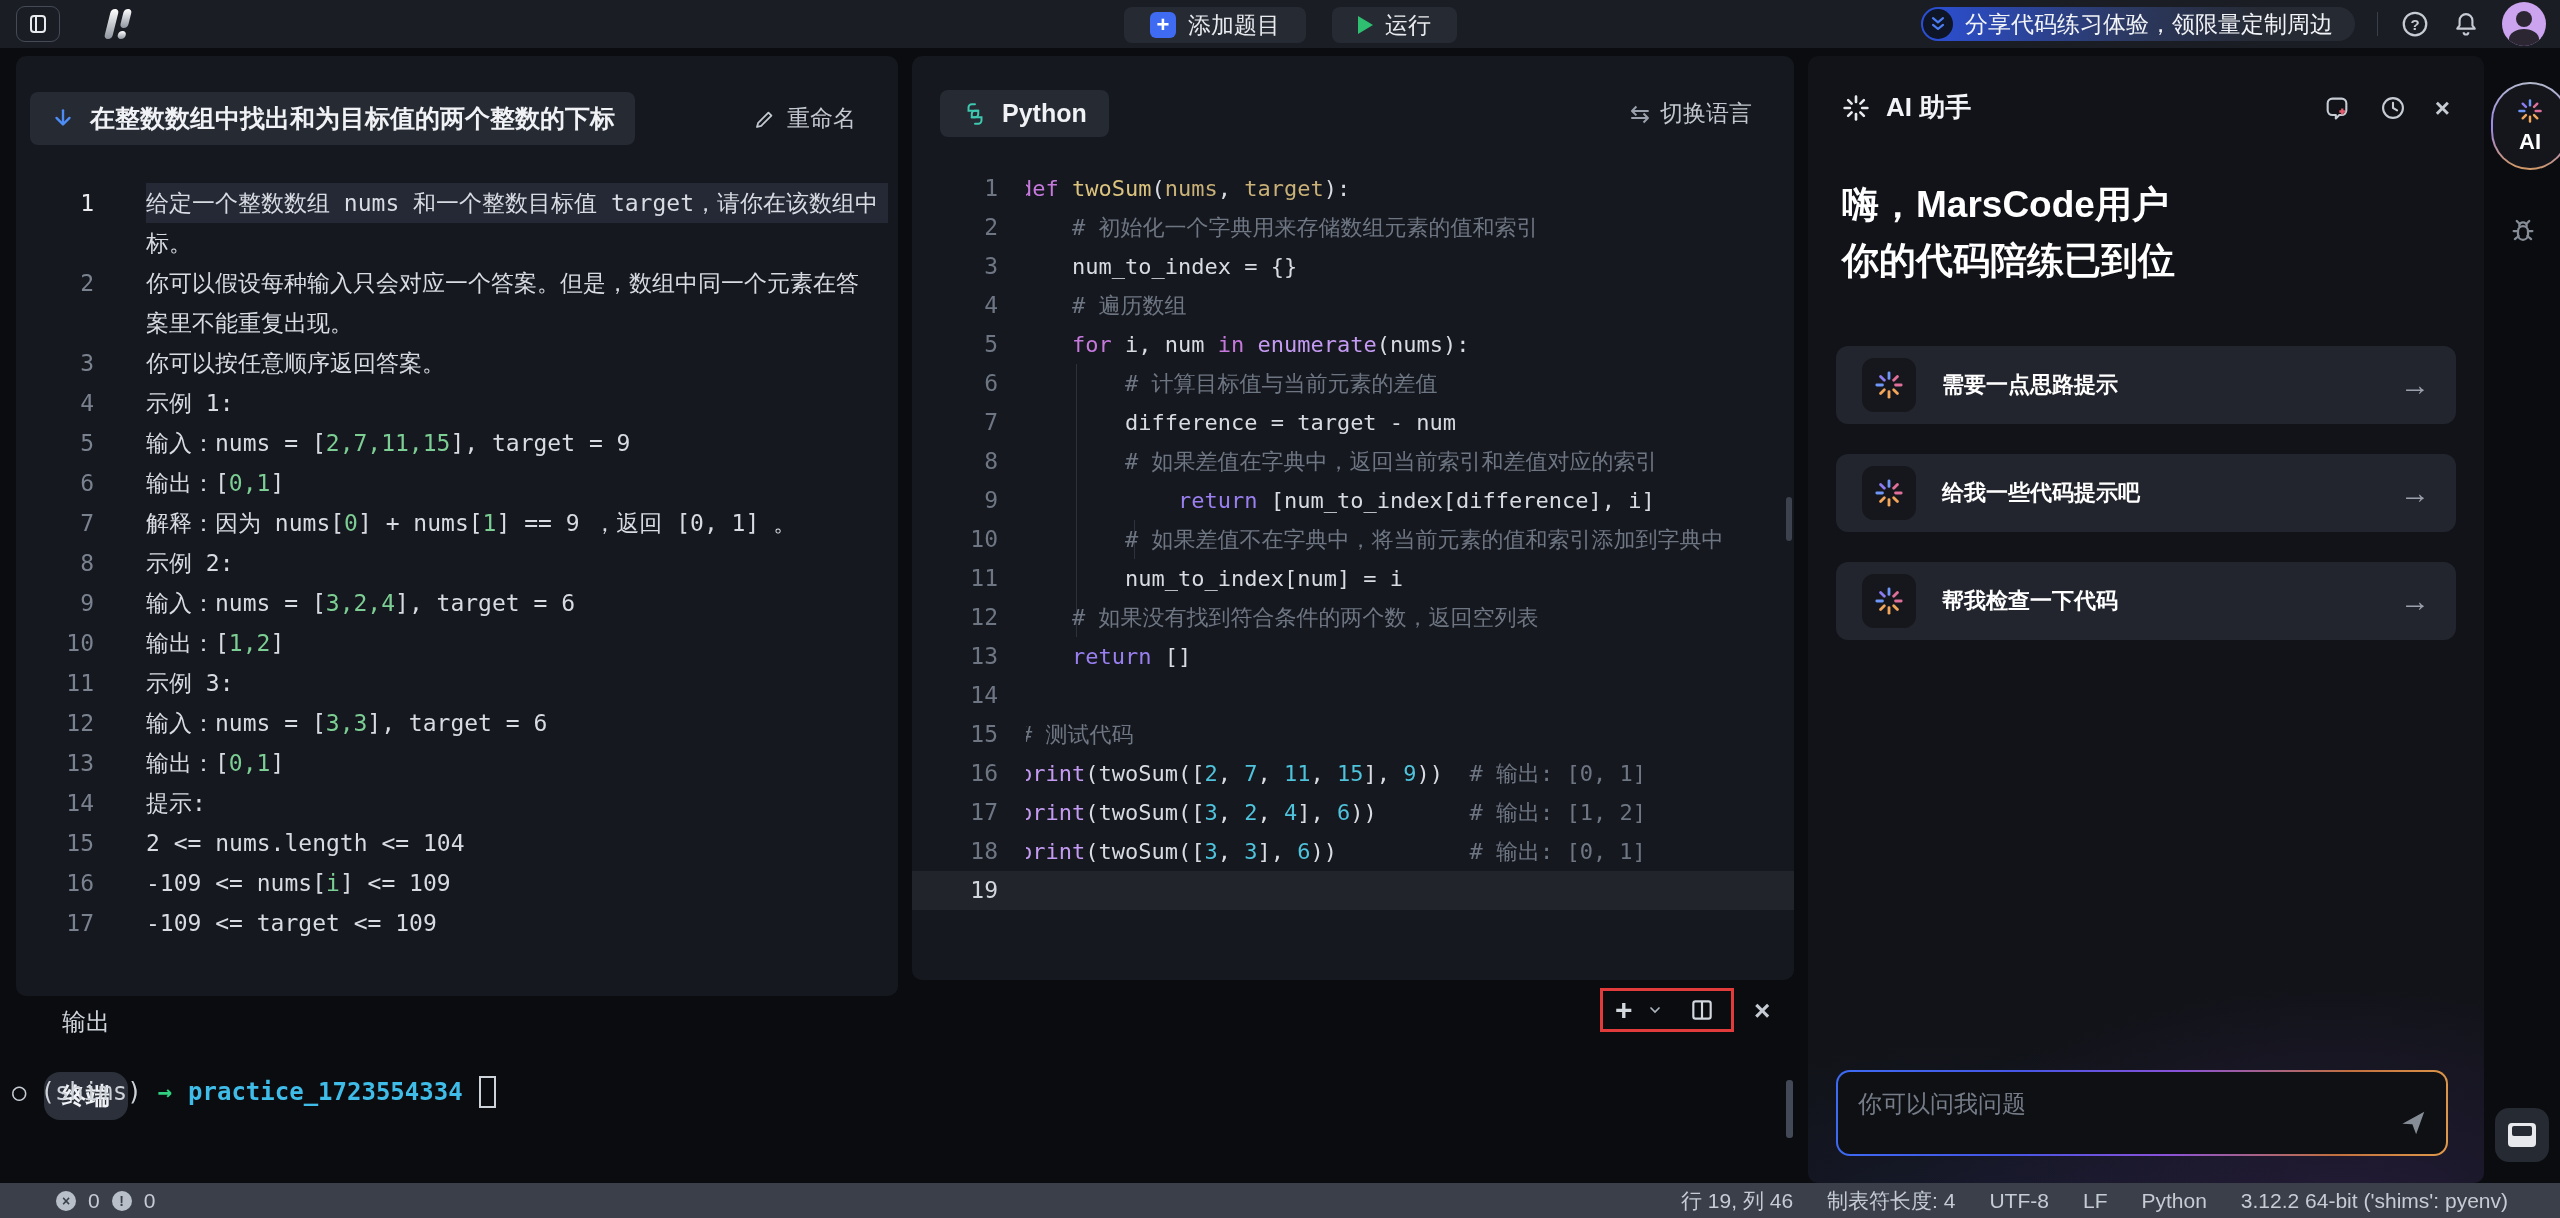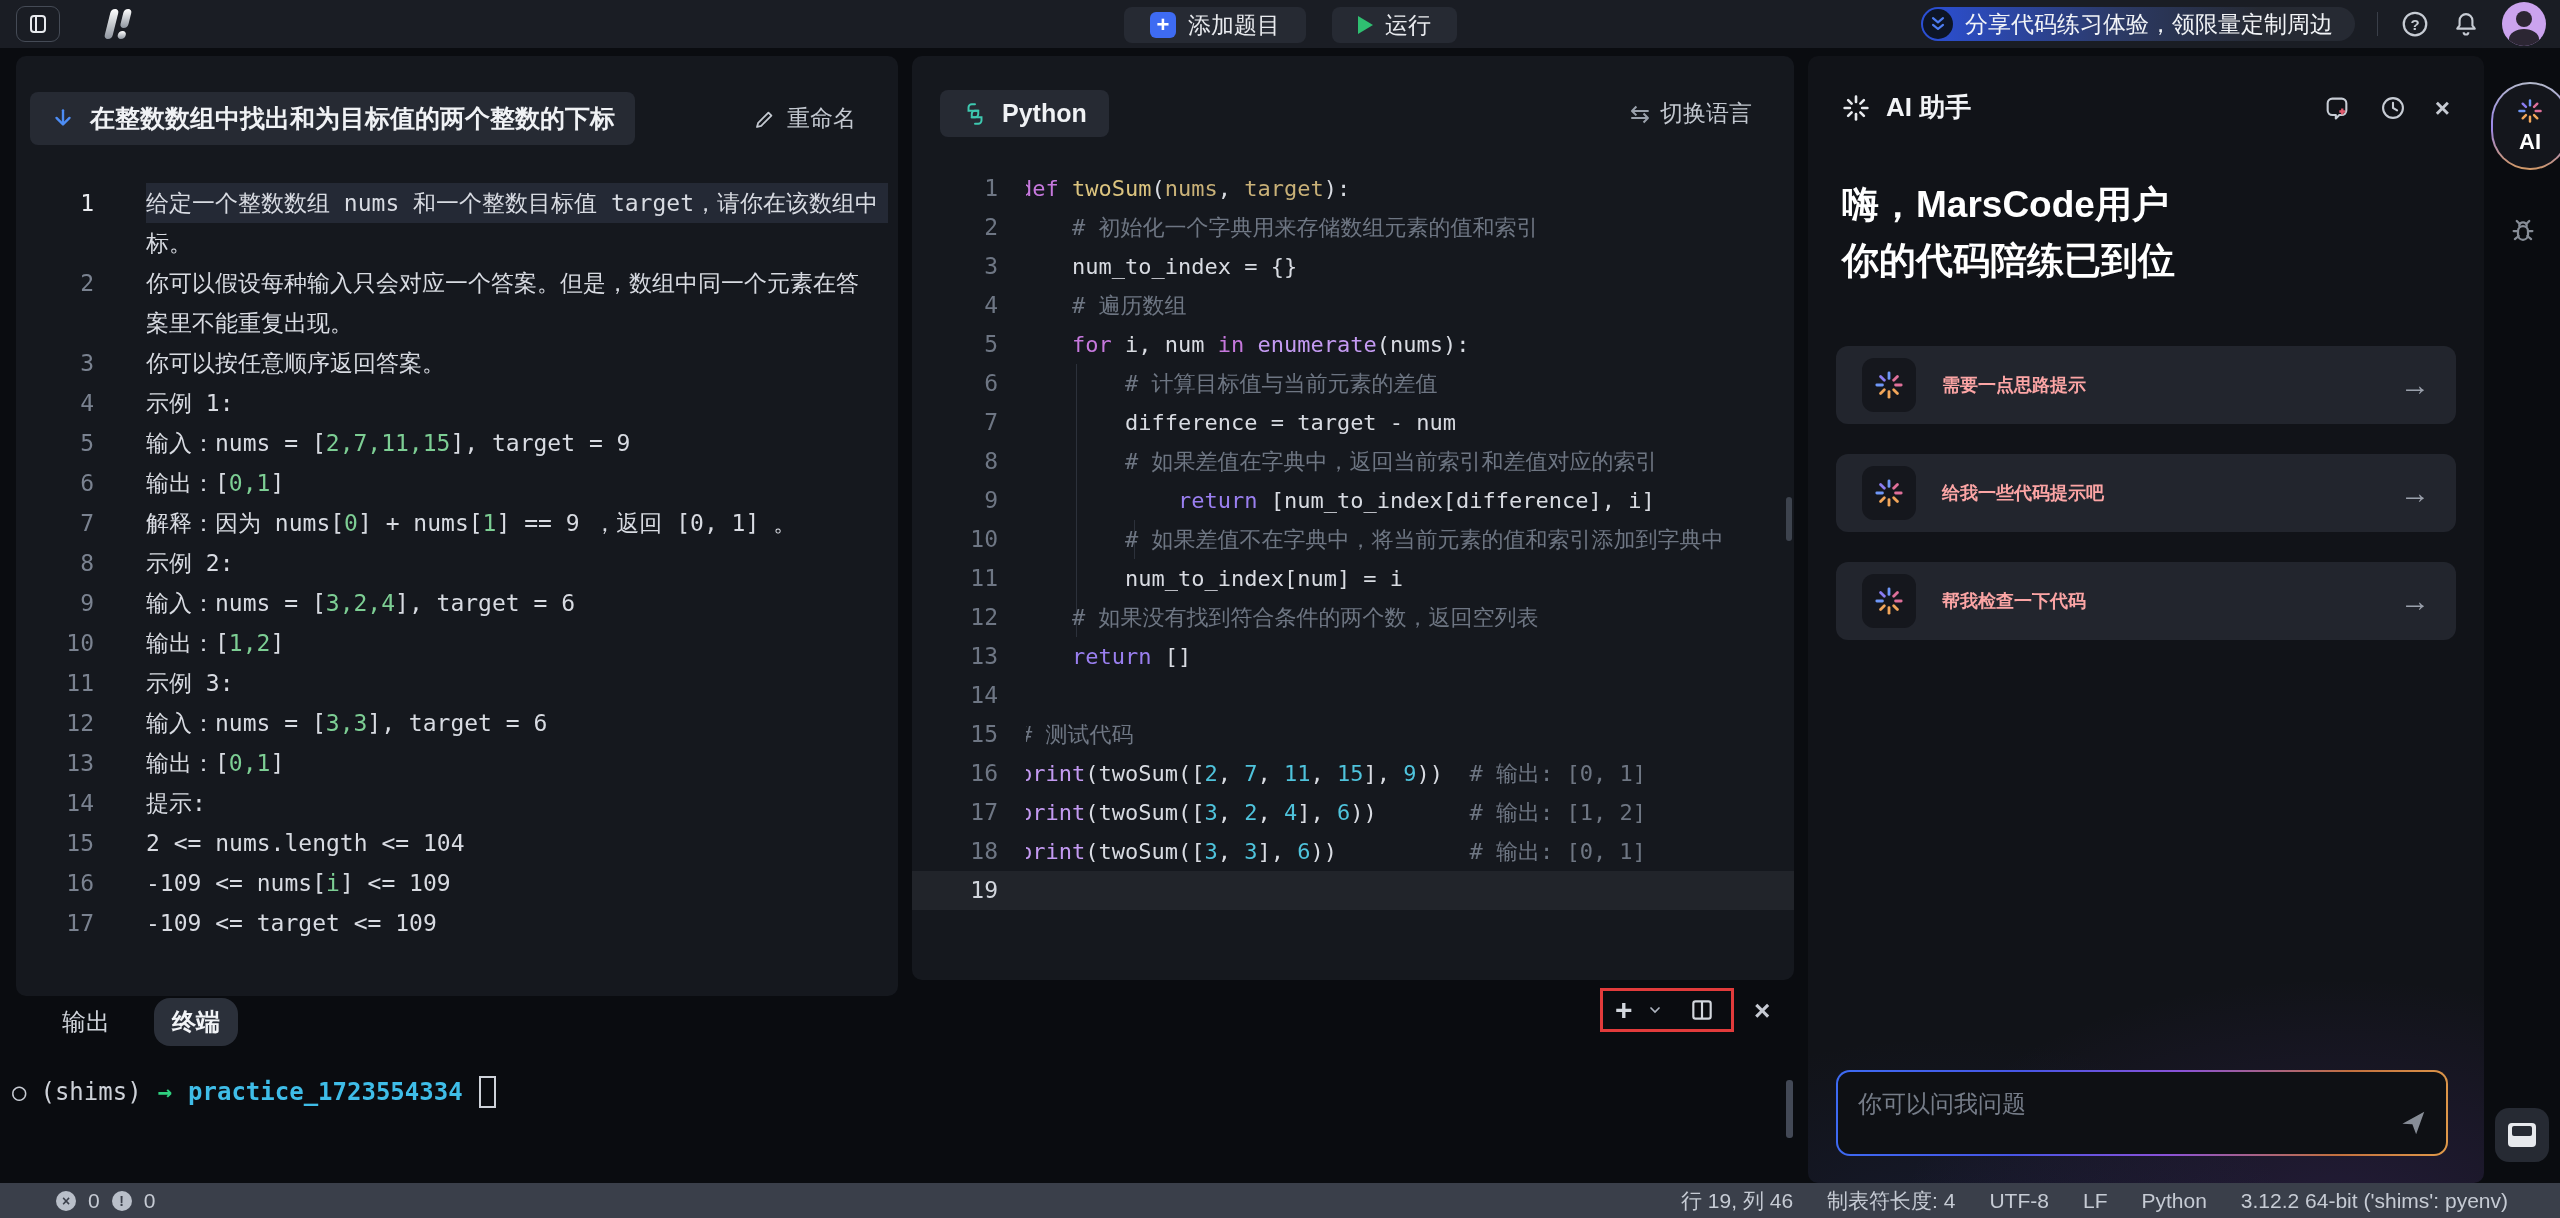--- a/index.html
+++ b/index.html
@@ -74,40 +74,40 @@
 
   
   .a-head{display:flex;align-items:center;gap:16px;padding:34px 34px 0 34px;position:relative;z-index:2;}
   .a-title{color:#f2f4f7;font-size:26px;font-weight:700;}
   .a-head-icons{margin-left:auto;display:flex;align-items:center;gap:28px;}
   .a-close{color:#c6cad2;font-size:26px;font-weight:700;line-height:1;}
   .a-greet{margin:52px 0 0 34px;color:#ffffff;font-size:37px;font-weight:800;line-height:56px;position:relative;z-index:2;}
   .a-cards{position:absolute;left:28px;top:290px;width:620px;display:flex;flex-direction:column;gap:30px;z-index:2;}
   .a-card{height:78px;border-radius:12px;background:#22252d;display:flex;align-items:center;gap:26px;padding:0 26px;cursor:pointer;}
   .a-card .icbox{width:54px;height:54px;border-radius:12px;background:#15171d;display:flex;align-items:center;justify-content:center;flex:none;}
-  .a-card .lbl{color:#fca5a5;font-size:18px;font-weight:700;}
+  .a-card .lbl{color:#ffffff;font-size:22px;font-weight:700;}
   .a-card .arrow{margin-left:auto;color:#9ba1ac;font-size:30px;}
   .a-inputwrap{position:absolute;left:28px;top:1014px;width:612px;height:86px;border-radius:14px;padding:2px;background:linear-gradient(100deg,#3d6bf3,#4756e6 30%,#8a52d8 55%,#c2703f 82%,#e09a4a);z-index:2;box-sizing:border-box;}
   .a-input{position:relative;width:100%;height:100%;border-radius:12px;background:#0e1014;box-sizing:border-box;padding:16px 20px;cursor:text;}
   .a-placeholder{color:#767d89;font-size:24px;}
   .a-send{position:absolute;right:18px;bottom:12px;}
 
   
   .rail{position:absolute;left:2484px;top:48px;width:76px;height:1135px;}
   .rail-pillwrap{position:absolute;left:7px;top:34px;width:78px;height:88px;border-radius:40px;padding:2px;box-sizing:border-box;background:linear-gradient(185deg,#b6bdc9,#9a86e8 55%,#d69a5a);cursor:pointer;}
   .rail-pill{width:100%;height:100%;border-radius:40px;background:#14161c;display:flex;flex-direction:column;align-items:center;justify-content:center;gap:5px;}
   .rail-pill .ai-lbl{color:#fff;font-size:22px;font-weight:700;}
   .rail-bug{position:absolute;left:24px;top:168px;}
   .kbd-btn{position:absolute;left:11px;top:1060px;width:54px;height:54px;border-radius:14px;background:#262a33;border:none;display:flex;align-items:center;justify-content:center;cursor:pointer;}
   .kbd-ic{width:28px;height:24px;background:#e6e8ec;border-radius:4px;position:relative;}
   .kbd-ic::after{content:"";position:absolute;left:4px;top:3px;width:20px;height:10px;background:#262a33;border-radius:2px;}
 
   
   .terminal{position:absolute;left:0;top:984px;width:1800px;height:199px;}
-  .t-tabs{position:absolute;left:44px;top:14px;display:flex;align-items:center;gap:26px;}
+  .t-tabs{position:absolute;left:44px;top:14px;display:flex;align-items:center;gap:26px;flex-direction:column;}
   .t-tab{color:#d0d4db;font-size:24px;background:none;border:none;padding:8px 18px;cursor:pointer;font-family:inherit;}
   .t-tab.active{background:#2b303a;border-radius:16px;font-weight:700;color:#f2f4f7;}
   .red-box{position:absolute;left:1600px;top:4px;width:134px;height:44px;border:3px solid var(--red-box);display:flex;align-items:center;gap:14px;padding-left:12px;box-sizing:border-box;}
   .t-plus{color:#d3d7de;font-size:30px;font-weight:700;line-height:1;}
   .t-close{position:absolute;left:1748px;top:10px;color:#c6cad2;font-size:28px;font-weight:700;background:none;border:none;cursor:pointer;}
   .t-prompt{position:absolute;left:12px;top:92px;display:flex;align-items:center;font-size:24px;font-family:"DejaVu Sans Mono",monospace;}
   .t-sym{color:#c8ccd4;margin-right:14px;}
   .t-venv{color:#ced2d9;}
   .t-arrow{color:var(--term-arrow);font-weight:700;margin:0 16px;}
   .t-dir{color:var(--term-dir);font-weight:700;}

